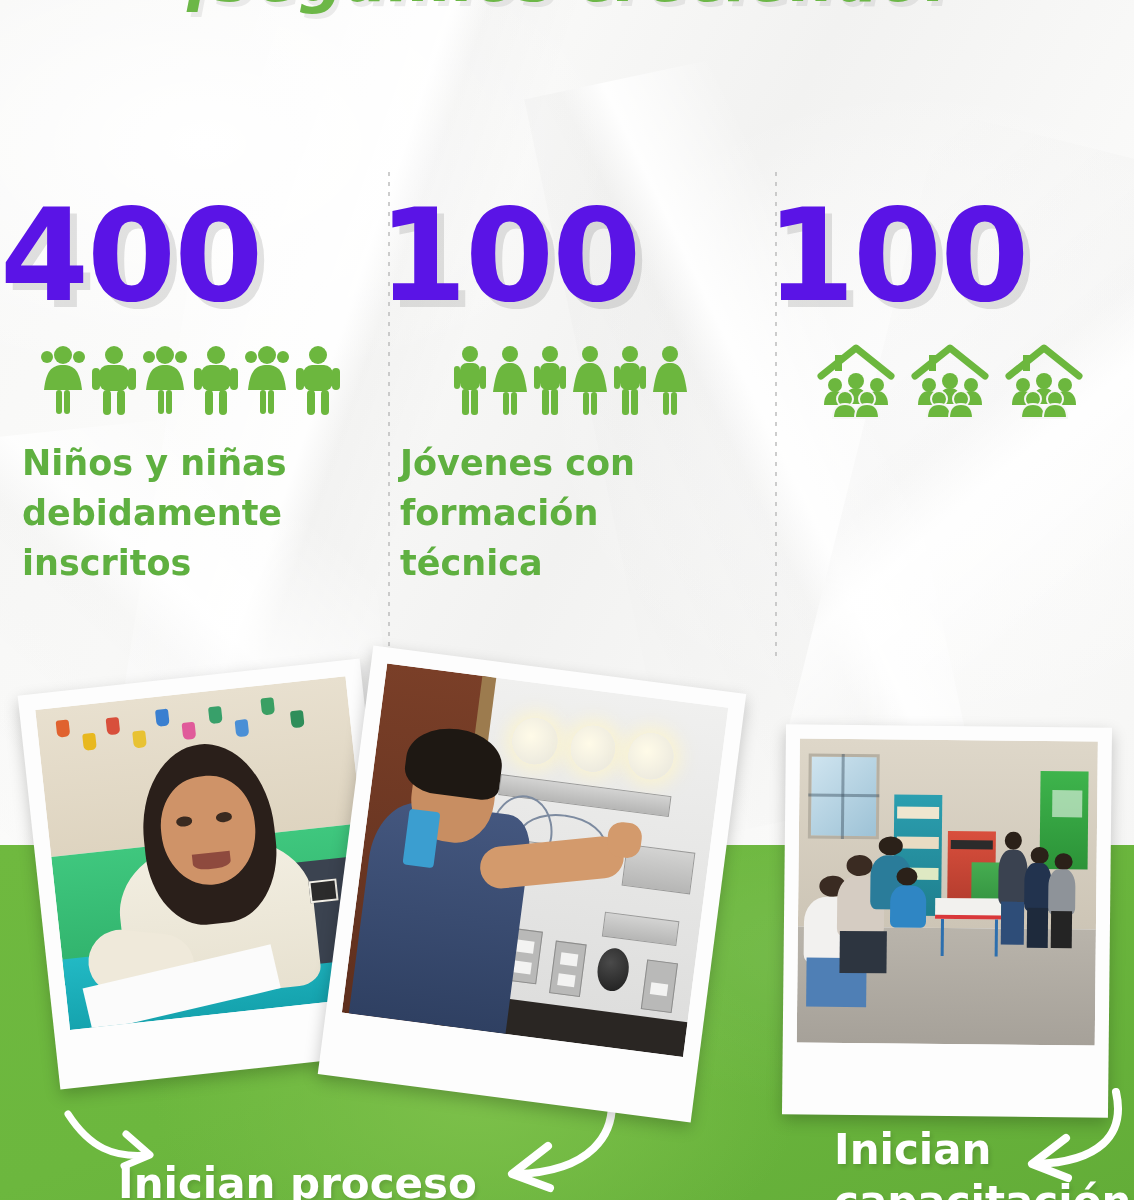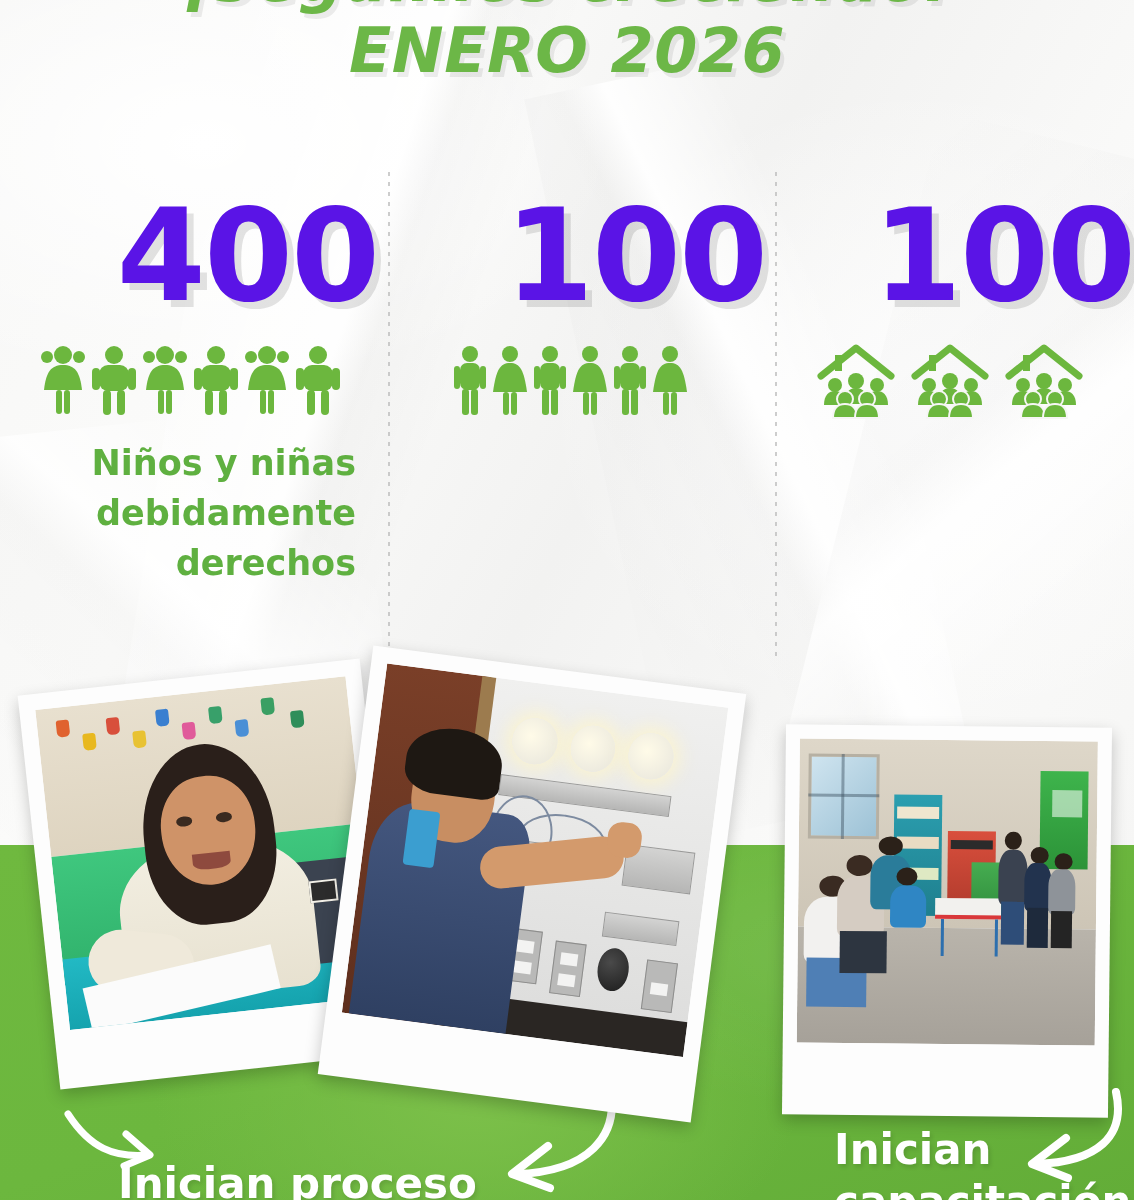--- a/index.html
+++ b/index.html
@@ -54,21 +54,21 @@
     position:absolute; top:172px; width:2px; height:490px;
     background-image:linear-gradient(to bottom, #bcbcbc 0 4px, rgba(0,0,0,0) 4px 10px);
     background-size:2px 10px;
     opacity:.75;
   }
   #div-1 { left:388px; }
   #div-2 { left:775px; }
 
   
   #stats { position:absolute; top:196px; left:0; width:1134px; display:flex; }
-  .stat { flex:0 0 auto; text-align:right; }
+  .stat { flex:0 0 auto; text-align:left; }
   #stat-0 { width:378px; }
   #stat-1 { width:388px; }
   #stat-2 { width:368px; }
 
   .stat-number {
     font-family:"DejaVu Sans", sans-serif;
     font-weight:700;
     font-size:128px; line-height:120px;
     color:#5a14e6;
     letter-spacing:-2px;
@@ -183,21 +183,20 @@
 
 <div id="poster">
 
   <div class="crease cr1"></div>
   <div class="crease cr2"></div>
   <div class="crease cr3"></div>
   <div class="crease cr4"></div>
 
   <div id="header-clip">
     <div class="hdr-line" id="hdr-top">¡Seguimos creciendo!</div>
-    <div class="hdr-line" id="hdr-month">ENERO 2026</div>
   </div>
 
   <div class="divider" id="div-1"></div>
   <div class="divider" id="div-2"></div>
 
   <div id="stats">
 
     <div class="stat" id="stat-0">
       <div class="stat-number">400</div>
       <div class="icon-row">
@@ -245,21 +244,21 @@
           <circle cx="23" cy="11" r="9" fill="#6cb73e"></circle>
           <rect x="8" y="21" width="30" height="26" rx="9" fill="#6cb73e"></rect>
           <rect x="1" y="24" width="8" height="22" rx="4" fill="#6cb73e"></rect>
           <rect x="37" y="24" width="8" height="22" rx="4" fill="#6cb73e"></rect>
           <rect x="12" y="46" width="8" height="25" rx="4" fill="#6cb73e"></rect>
           <rect x="26" y="46" width="8" height="25" rx="4" fill="#6cb73e"></rect>
         </svg>
       </div>
       <div class="stat-caption" id="cap-0">Niños y niñas
 debidamente
-derechos</div>
+inscritos</div>
     </div>
 
     <div class="stat" id="stat-1">
       <div class="stat-number">100</div>
       <div class="icon-row">
         <svg width="34" height="72" viewBox="0 0 34 72">
           <circle cx="17" cy="10" r="8" fill="#6cb73e"></circle>
           <rect x="7" y="19" width="20" height="27" rx="7" fill="#6cb73e"></rect>
           <rect x="1" y="22" width="6" height="23" rx="3" fill="#6cb73e"></rect>
           <rect x="27" y="22" width="6" height="23" rx="3" fill="#6cb73e"></rect>
@@ -294,20 +293,23 @@
           <rect x="9" y="45" width="7" height="26" rx="3" fill="#6cb73e"></rect>
           <rect x="18" y="45" width="7" height="26" rx="3" fill="#6cb73e"></rect>
         </svg>
         <svg width="42" height="72" viewBox="0 0 42 72">
           <circle cx="21" cy="10" r="8" fill="#6cb73e"></circle>
           <path d="M21 19 C11 19 7 26 4 48 L38 48 C35 26 31 19 21 19 Z" fill="#6cb73e"></path>
           <rect x="14" y="48" width="6" height="23" rx="3" fill="#6cb73e"></rect>
           <rect x="22" y="48" width="6" height="23" rx="3" fill="#6cb73e"></rect>
         </svg>
       </div>
+      <div class="stat-caption" id="cap-1">Jóvenes con
+formación
+técnica</div>
     </div>
 
     <div class="stat" id="stat-2">
       <div class="stat-number">100</div>
       <div class="icon-row family">
         <svg width="78" height="78" viewBox="0 0 78 78">
           <path d="M4 34 L39 6 L74 34" fill="none" stroke="#6cb73e" stroke-width="7" stroke-linecap="round" stroke-linejoin="round"></path>
           <rect x="18" y="13" width="7" height="16" fill="#6cb73e"></rect>
           <circle cx="18" cy="43" r="7" fill="#6cb73e"></circle>
             <path d="M7 63 C7 53 12 49 18 49 C24 49 29 53 29 63 Z" fill="#6cb73e"></path>

